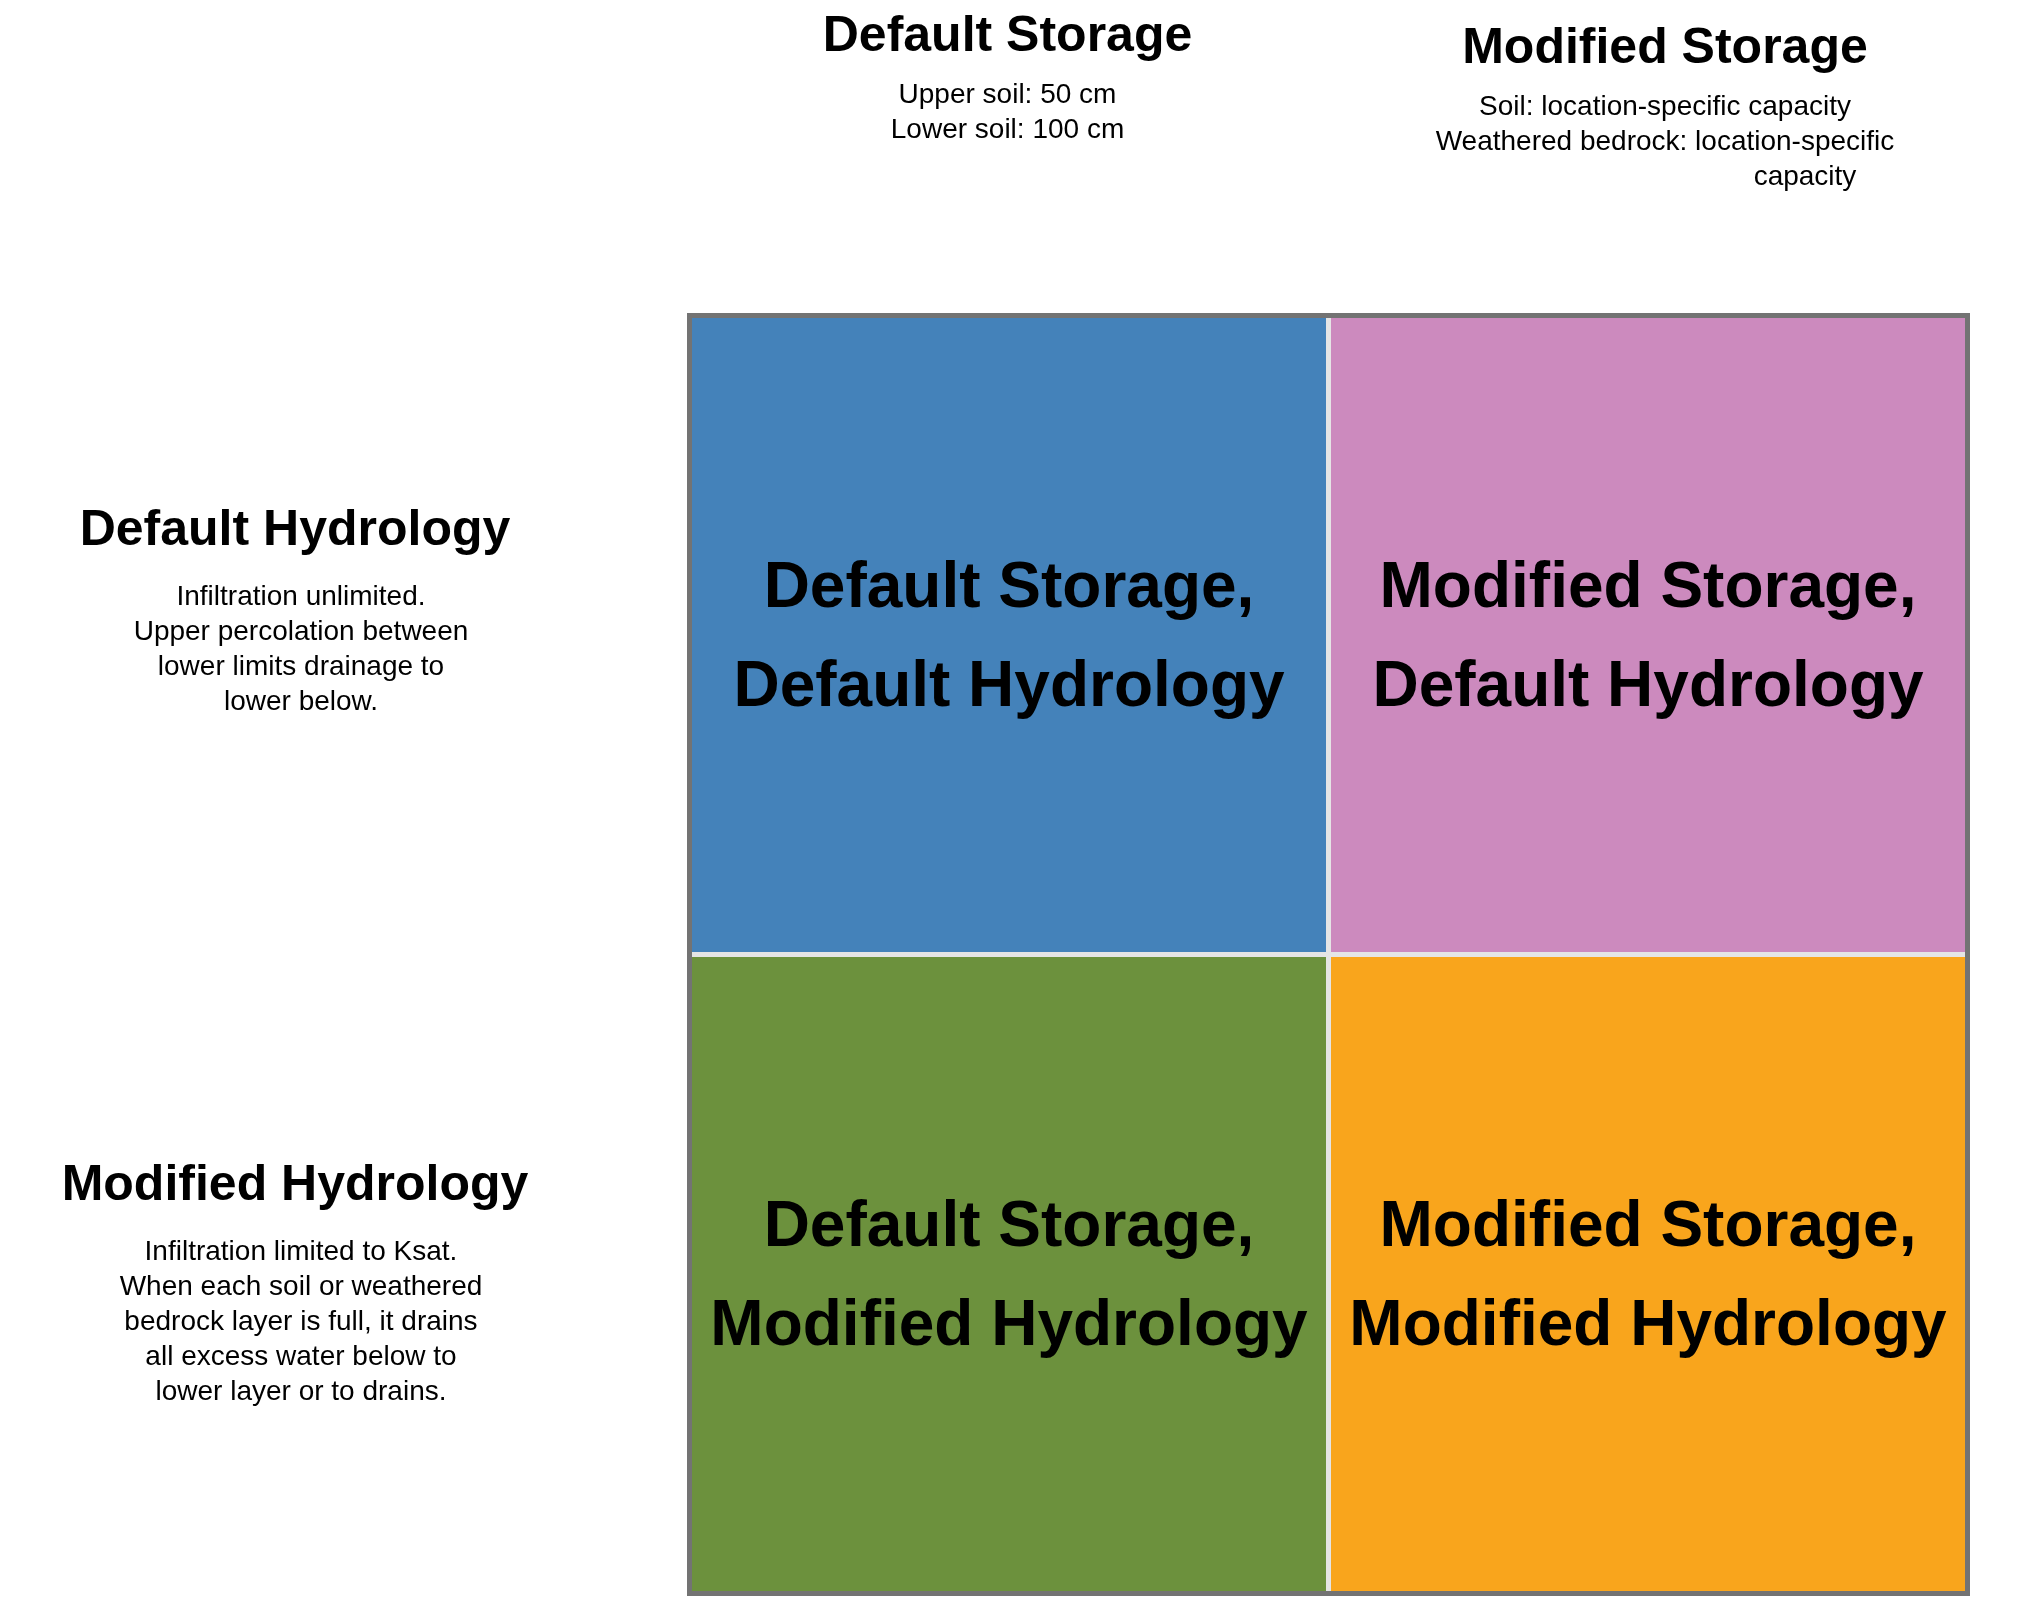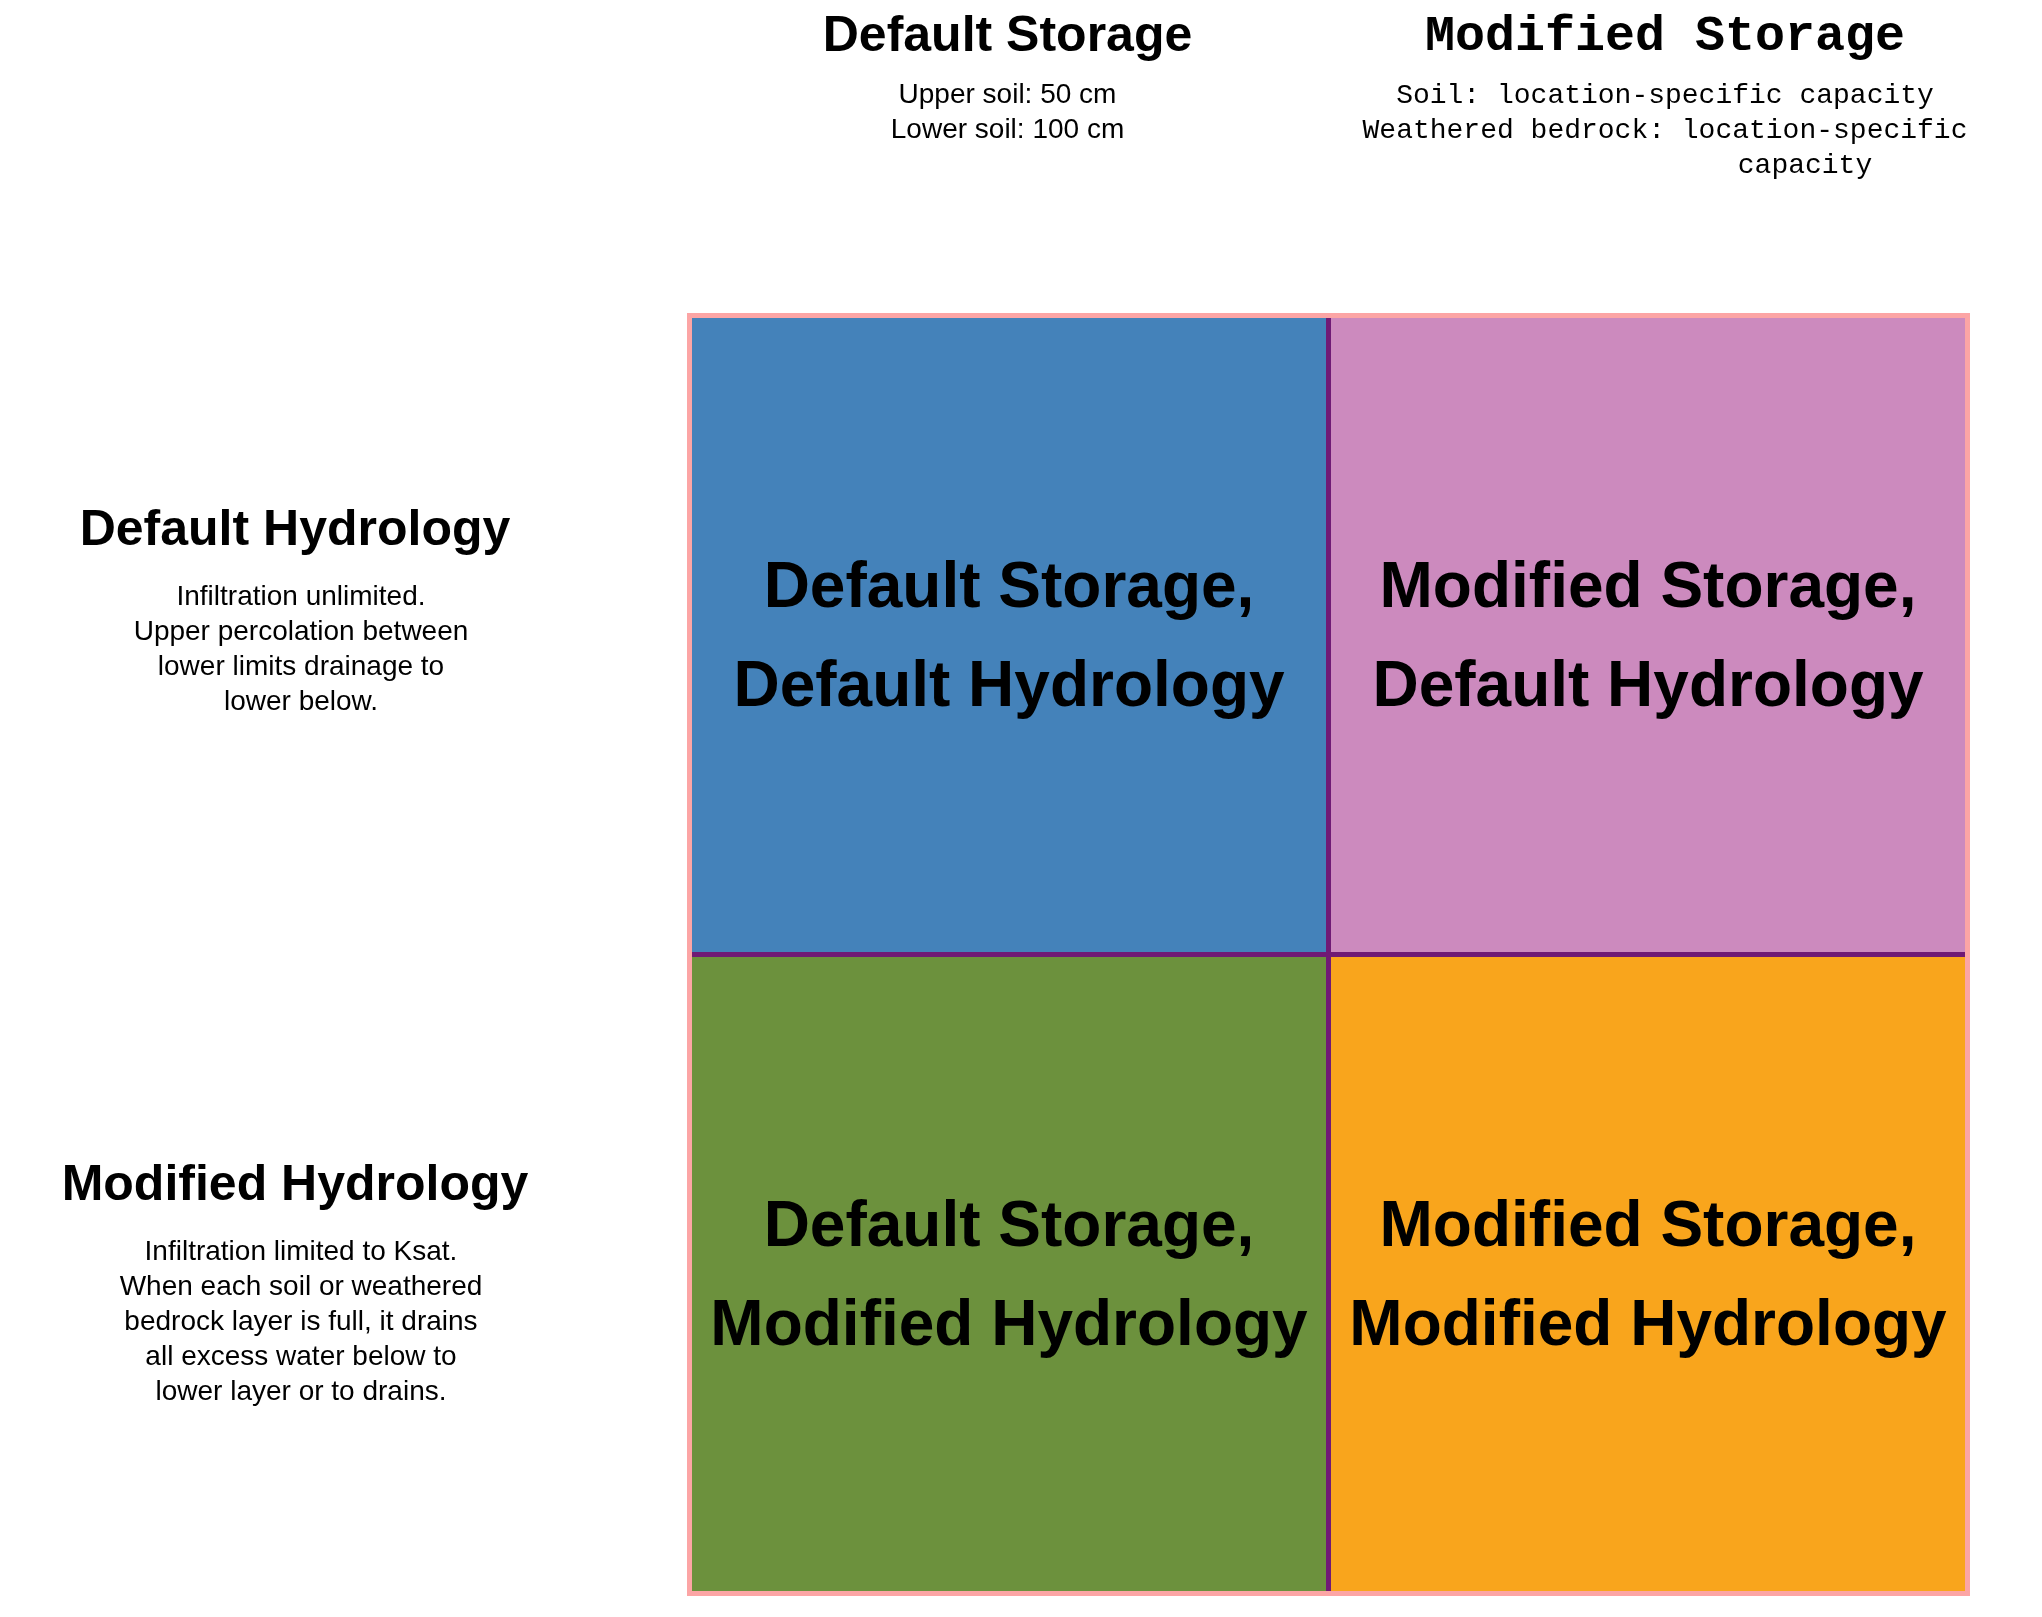--- a/index.html
+++ b/index.html
@@ -29,33 +29,33 @@
   .hdr-sub {
     margin-top: 12px;
     font-size: 28px;
     line-height: 1.25;
   }
   .hdr-sub div { white-space: nowrap; }
   .row-header .hdr-sub { margin-top: 20px; padding-left: 12px; }
   .shift-right { transform: translateX(140px); }
 
   .ch-default  { left: 687px;  top: 6px;    width: 641px; }
-  .ch-modified { left: 1288px; top: 8px;    width: 754px; font-family: Liberation Mono, monospace; }
+  .ch-modified { left: 1288px; top: 18px;    width: 754px; }
   .rh-default  { left: 0px;    top: 500px;  width: 590px; }
   .rh-modified { left: 0px;    top: 1155px; width: 590px; }
 
   .matrix {
     position: absolute;
     left: 687px;
     top: 313px;
     width: 1283px;
     height: 1283px;
     box-sizing: border-box;
-    border: 5px solid #fca5a5;
-    background: #701a75;
+    border: 5px solid #737373;
+    background: #e5e5e5;
     display: grid;
     grid-template-columns: 1fr 1fr;
     grid-template-rows: 1fr 1fr;
     gap: 5px;
   }
   .cell {
     display: flex;
     flex-direction: column;
     align-items: center;
     justify-content: center;

